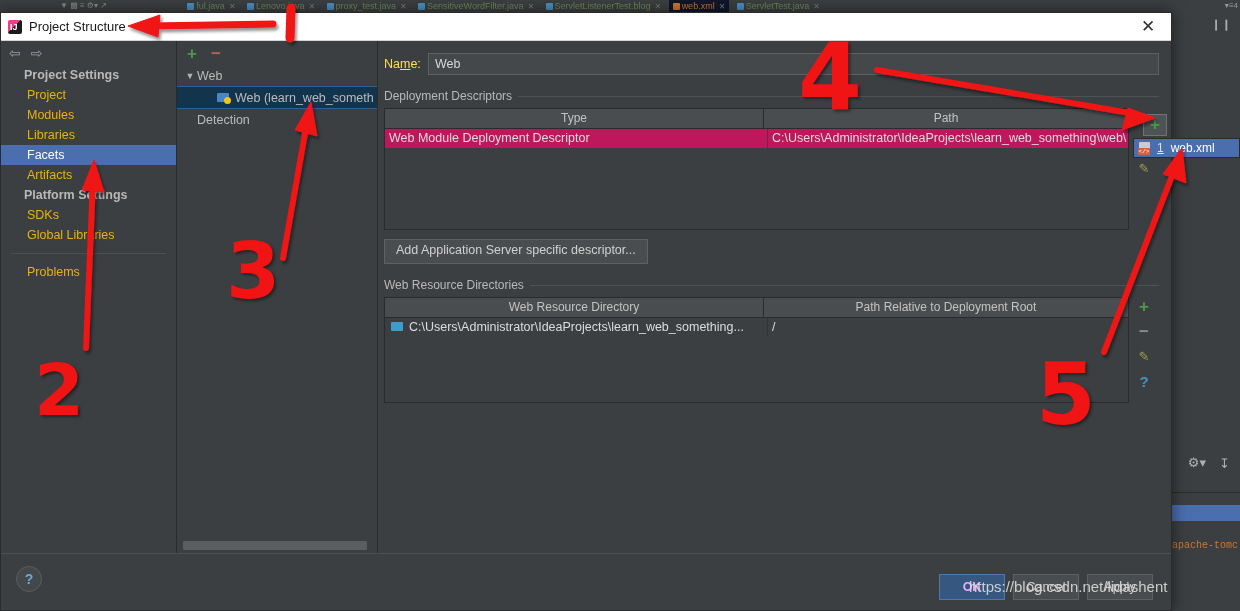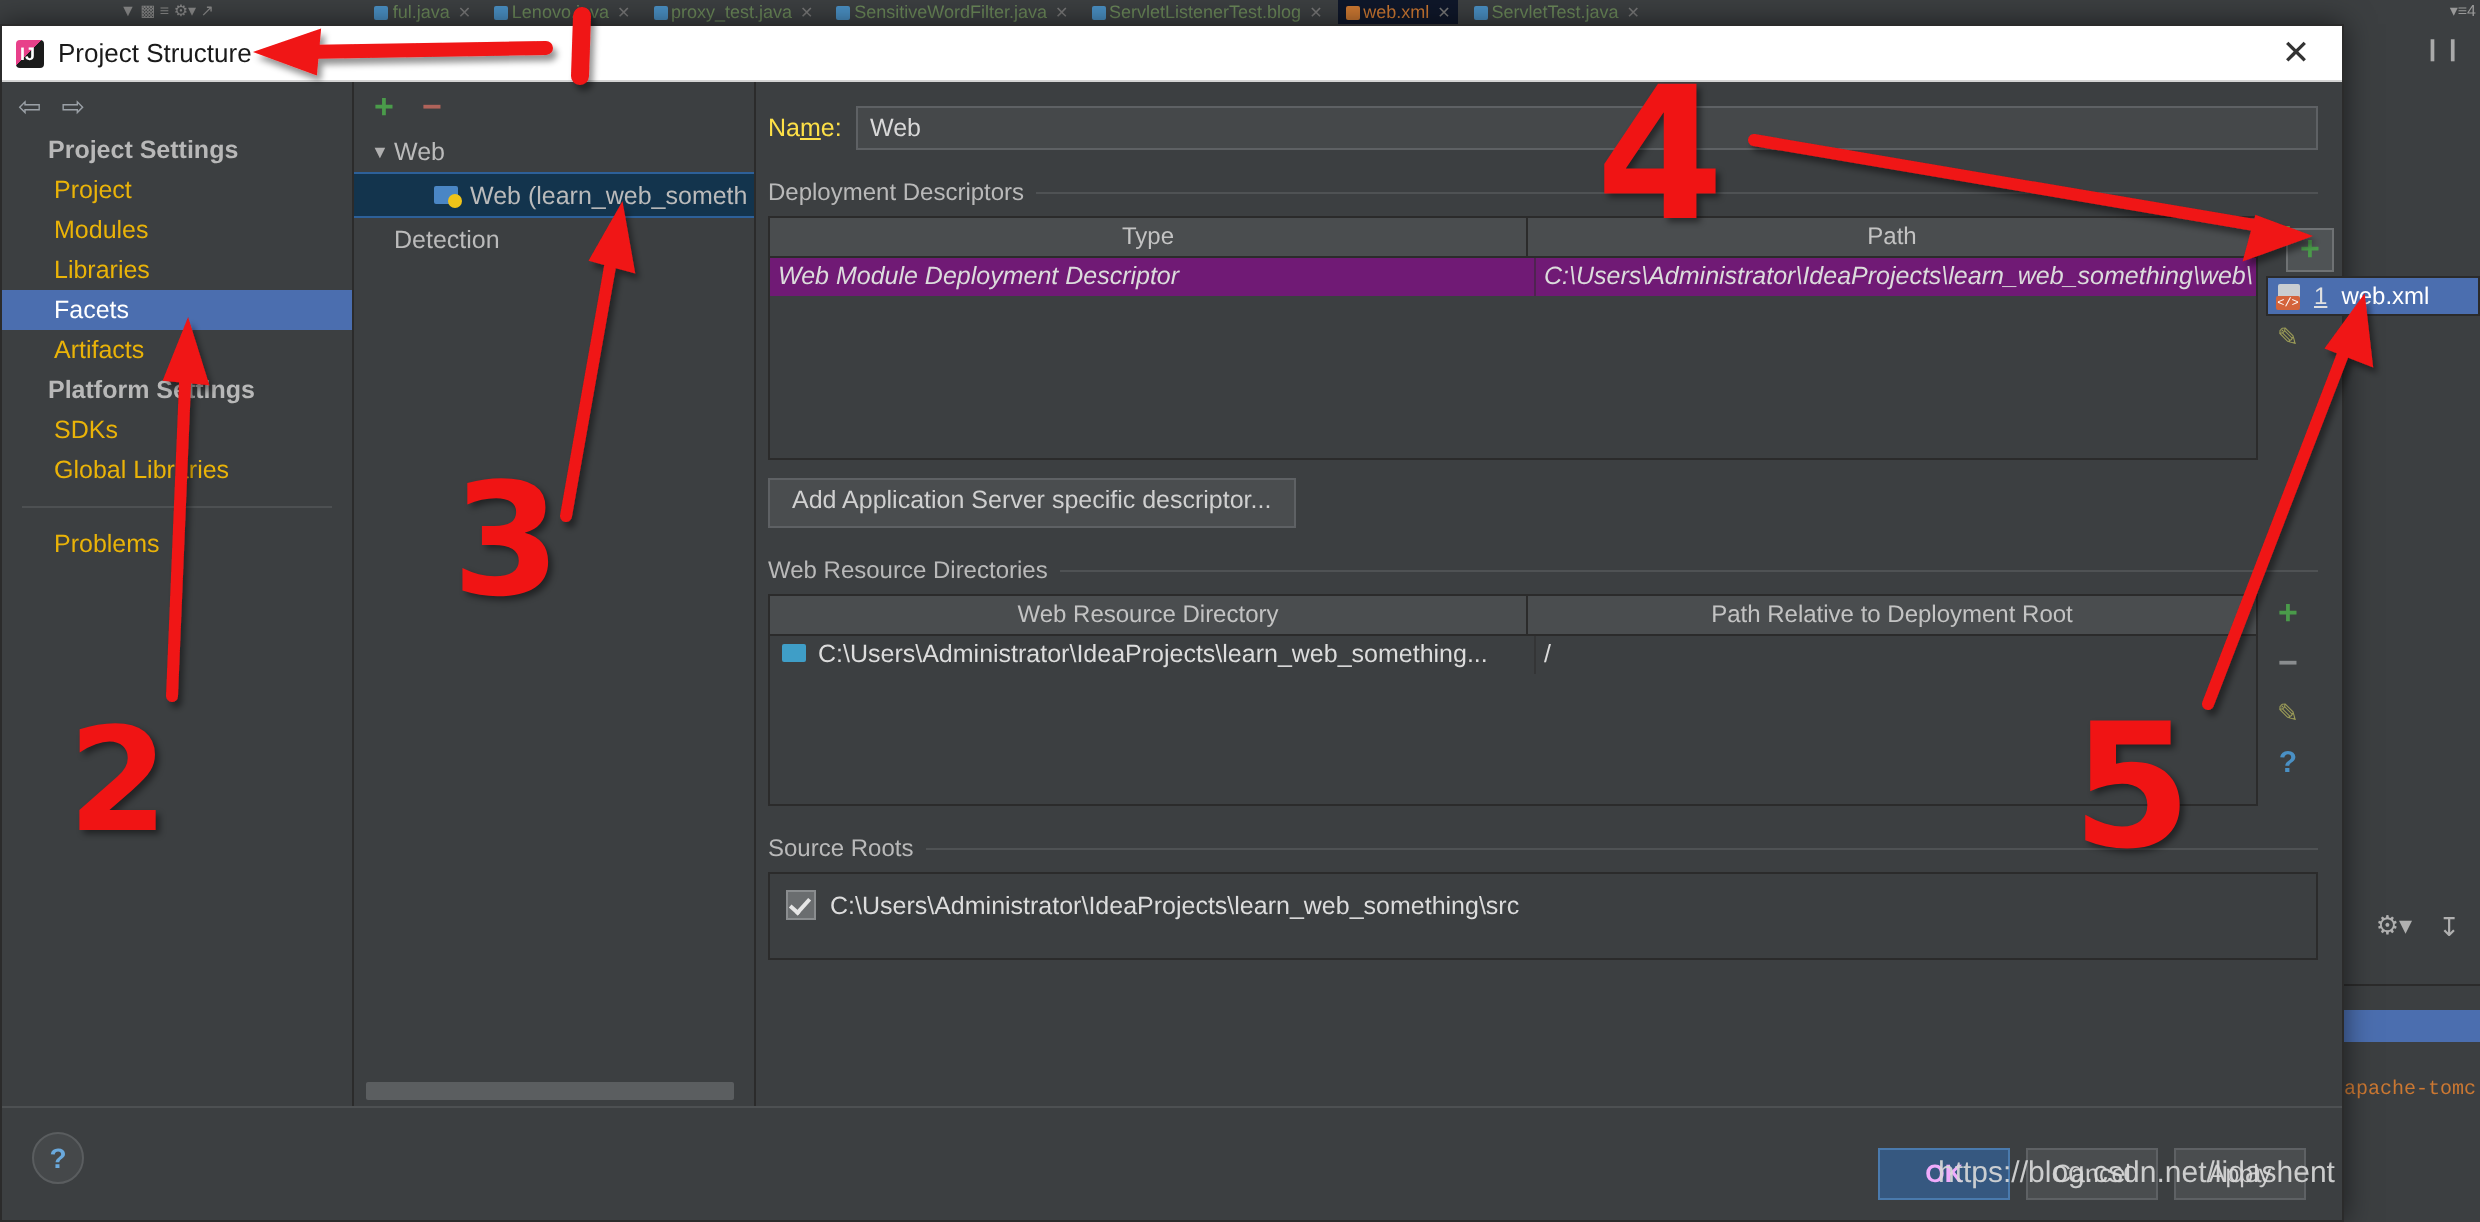--- a/index.html
+++ b/index.html
@@ -88,21 +88,21 @@
   .sec-head{display:flex;align-items:center;gap:6px;font-size:12px;color:#b9b9b9;}
   .sec-head .line{flex:1 1 auto;height:1px;background:#4f5254;}
 
   .tablewrap{display:flex;margin-top:5px;}
   .table{flex:1 1 auto;border:1px solid #2b2b2b;background:#3c3f41;}
   .thead{display:flex;height:19px;background:#4a4d4f;border-bottom:1px solid #2b2b2b;}
   .th{font-size:12px;color:#c3c3c3;text-align:center;line-height:19px;}
   .th.col1{flex:0 0 378px;border-right:1px solid #2b2b2b;}
   .th.col2{flex:1 1 auto;}
   .trow{display:flex;height:19px;}
-  .trow.sel{background:#701a75;font-style:italic;}
+  .trow.sel{background:#be185d;}
   .td{font-size:12.5px;color:#dcdcdc;line-height:19px;padding-left:4px;white-space:nowrap;overflow:hidden;}
   .td.col1{flex:0 0 378px;border-right:1px solid rgba(43,43,43,.5);}
   .td.col2{flex:1 1 auto;}
   .tbl-body{height:100px;}
   .tbl-body.short{height:84px;}
 
   .sidebtns{width:30px;flex:0 0 auto;display:flex;flex-direction:column;align-items:center;
      padding-top:2px;gap:9px;}
   .sbtn{font-size:15px;line-height:15px;color:#9aa0a6;height:16px;}
   .sbtn.plus{color:#4a9b4a;font-weight:bold;font-size:17px;}
@@ -292,32 +292,20 @@
           </div>
           <div class="sidebtns">
             <span class="sbtn plus">+</span>
             <span class="sbtn minus">−</span>
             <span class="sbtn pencil">✎</span>
             <span class="sbtn help">?</span>
           </div>
         </div>
       </div>
 
-      <div class="section">
-        <div class="sec-head">
-          <span>Source Roots</span>
-          <span class="line"></span>
-        </div>
-        <div class="srcroot-box">
-          <div class="srcroot-row">
-            <span class="chk"></span>
-            <span>C:\Users\Administrator\IdeaProjects\learn_web_something\src</span>
-          </div>
-        </div>
-      </div>
 
     </div>
   </div>
 
   <div class="dlg-footer">
     <div class="help-circle">?</div>
     <div class="btnrow">
       <div class="dbtn default">OK</div>
       <div class="dbtn">Cancel</div>
       <div class="dbtn">Apply</div>

